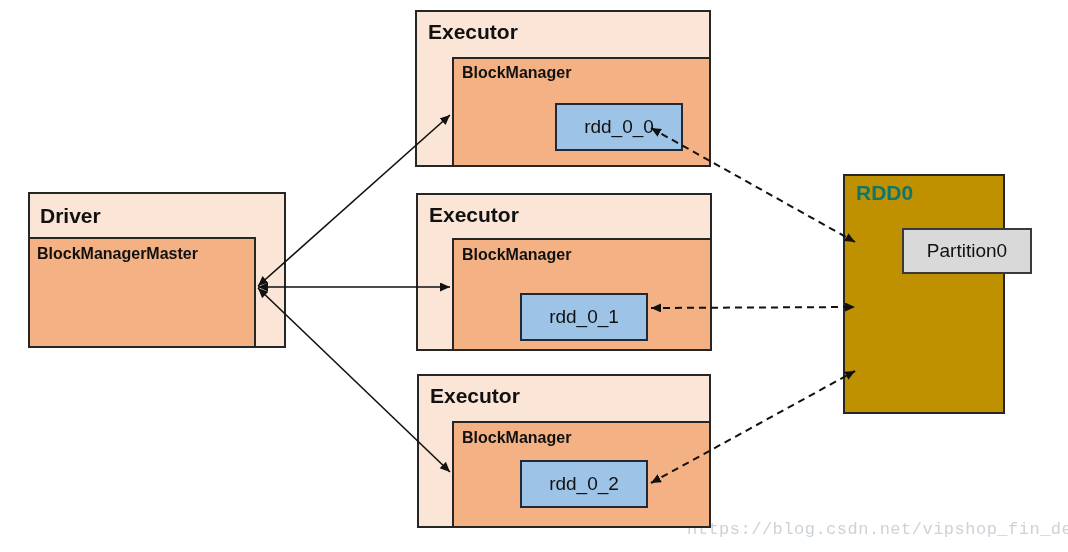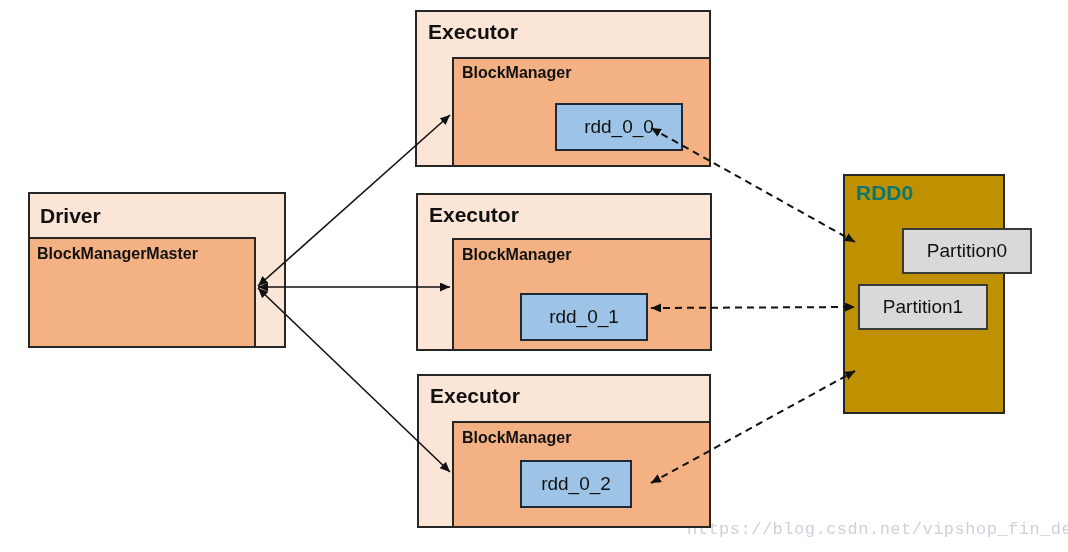--- a/index.html
+++ b/index.html
@@ -85,31 +85,28 @@
   <div class="abs inner-box" style="left:452px;top:238px;width:260px;height:113px;"></div>
   <div class="abs title-sm" style="left:462px;top:245px;">BlockManager</div>
   <div class="abs rdd-block" style="left:520px;top:284px;width:128px;height:48px;margin-top:9px;">
     <span>rdd_0_1</span>
   </div>
 
   <div class="abs outer-box" style="left:417px;top:374px;width:294px;height:154px;"></div>
   <div class="abs title-lg" style="left:430px;top:383px;">Executor</div>
   <div class="abs inner-box" style="left:452px;top:421px;width:259px;height:107px;"></div>
   <div class="abs title-sm" style="left:462px;top:428px;">BlockManager</div>
-  <div class="abs rdd-block" style="left:520px;top:460px;width:112px;height:48px;">
+  <div class="abs rdd-block" style="left:520px;top:460px;width:128px;height:48px;">
     <span>rdd_0_2</span>
   </div>
 
   <div class="abs rdd-container" style="left:843px;top:174px;width:162px;height:240px;"></div>
   <div class="abs" style="left:856px;top:181px;font-size:21px;font-weight:700;color:#0f766e;z-index:3;">RDD0</div>
   <div class="abs partition" style="left:858px;top:228px;width:130px;height:46px;margin-left:44px;">
     <span>Partition0</span>
-  </div>
-  <div class="abs partition" style="left:858px;top:284px;width:130px;height:46px;">
-    <span>Partition1</span>
   </div>
 
   <svg id="arrows" viewBox="0 0 1068 552" xmlns="http://www.w3.org/2000/svg">
     <defs>
       <marker id="ah-end" markerUnits="userSpaceOnUse" markerWidth="12" markerHeight="11" refX="10" refY="4.5" orient="auto">
         <path d="M0,0 L10,4.5 L0,9 Z" fill="#111"></path>
       </marker>
       <marker id="ah-start" markerUnits="userSpaceOnUse" markerWidth="12" markerHeight="11" refX="10" refY="4.5" orient="auto-start-reverse">
         <path d="M0,0 L10,4.5 L0,9 Z" fill="#111"></path>
       </marker>

